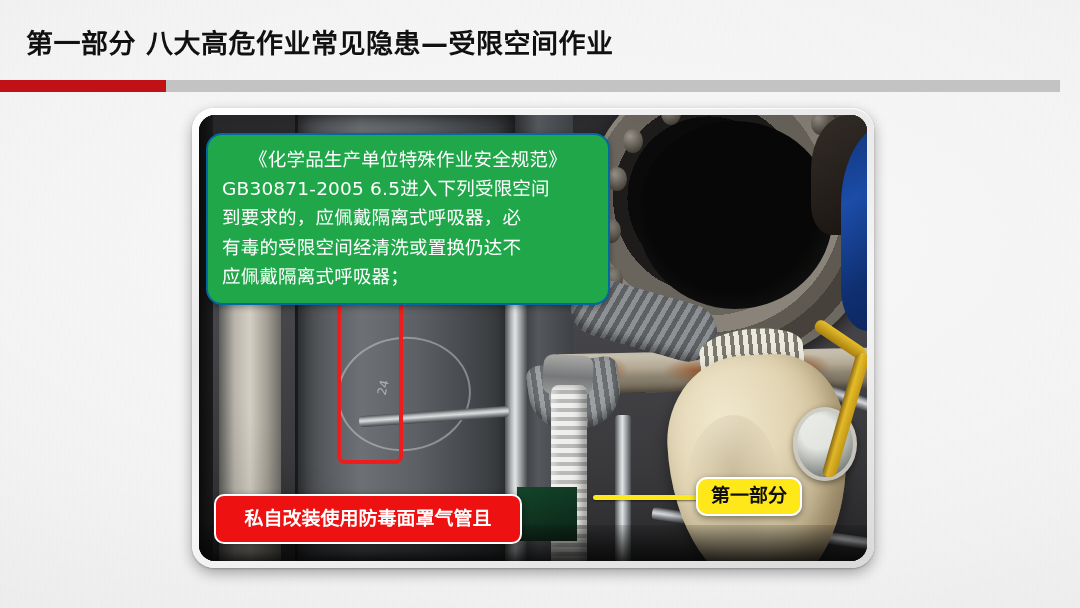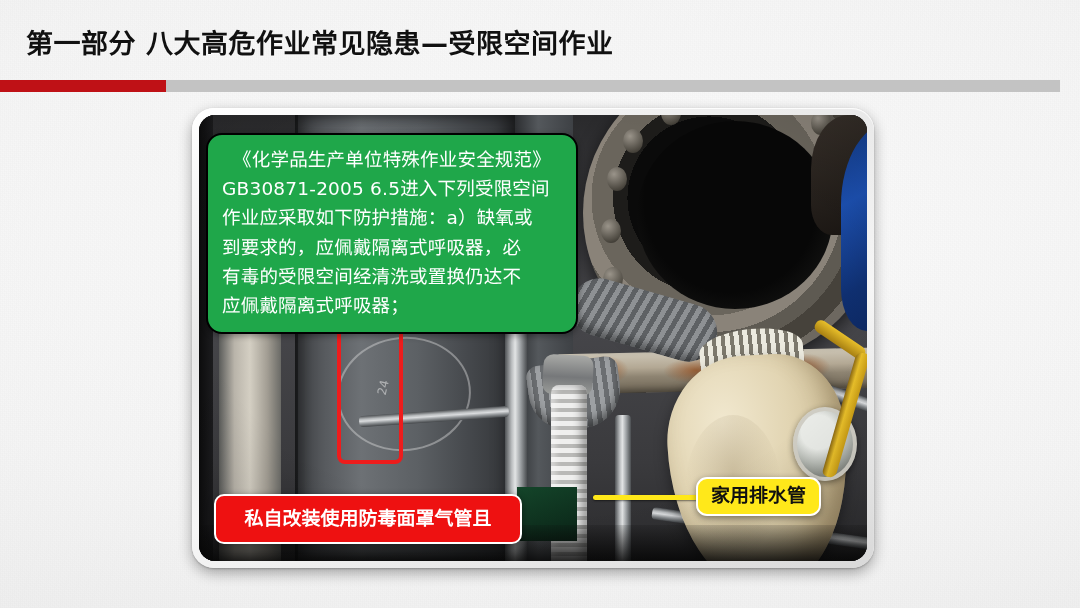--- a/index.html
+++ b/index.html
@@ -290,24 +290,24 @@
     height: 200px;
     border: 4px solid #ee1c1c;
     border-radius: 8px;
     box-sizing: border-box;
   }
   
   .green-callout {
     position: absolute;
     left: 206px;
     top: 133px;
-    width: 372px;
+    width: 404px;
     box-sizing: border-box;
     background: #1fa74a;
-    border: 2px solid #000000;
+    border: 2px solid #0369a1;
     border-radius: 16px;
     padding: 10px 14px 12px 14px;
     color: #ffffff;
     font-size: 18.5px;
     line-height: 1.58;
     letter-spacing: .2px;
     box-shadow: 0 2px 6px rgba(0,0,0,.35);
   }
   .green-callout .line1 { text-align: center; }
   
@@ -427,26 +427,25 @@
       <div class="ph floor-dark"></div>
       <div class="ph photo-vignette"></div>
     </div>
   </div>
 
   <div class="highlight-rect"></div>
 
   <div class="green-callout">
     <div class="line1">《化学品生产单位特殊作业安全规范》</div>
     <div>GB30871-2005 6.5进入下列受限空间</div>
-    <div>作业应采取如下防护措施：a）缺氧或</div>
     <div>到要求的，应佩戴隔离式呼吸器，必</div>
     <div>有毒的受限空间经清洗或置换仍达不</div>
     <div>应佩戴隔离式呼吸器；</div>
   </div>
 
   <div class="red-callout">
     <div>私自改装使用防毒面罩气管且</div>
   </div>
 
   <div class="leader-line"></div>
-  <div class="yellow-callout">家用排水管</div>
+  <div class="yellow-callout">第一部分</div>
 
 </div>
 
 </body></html>

